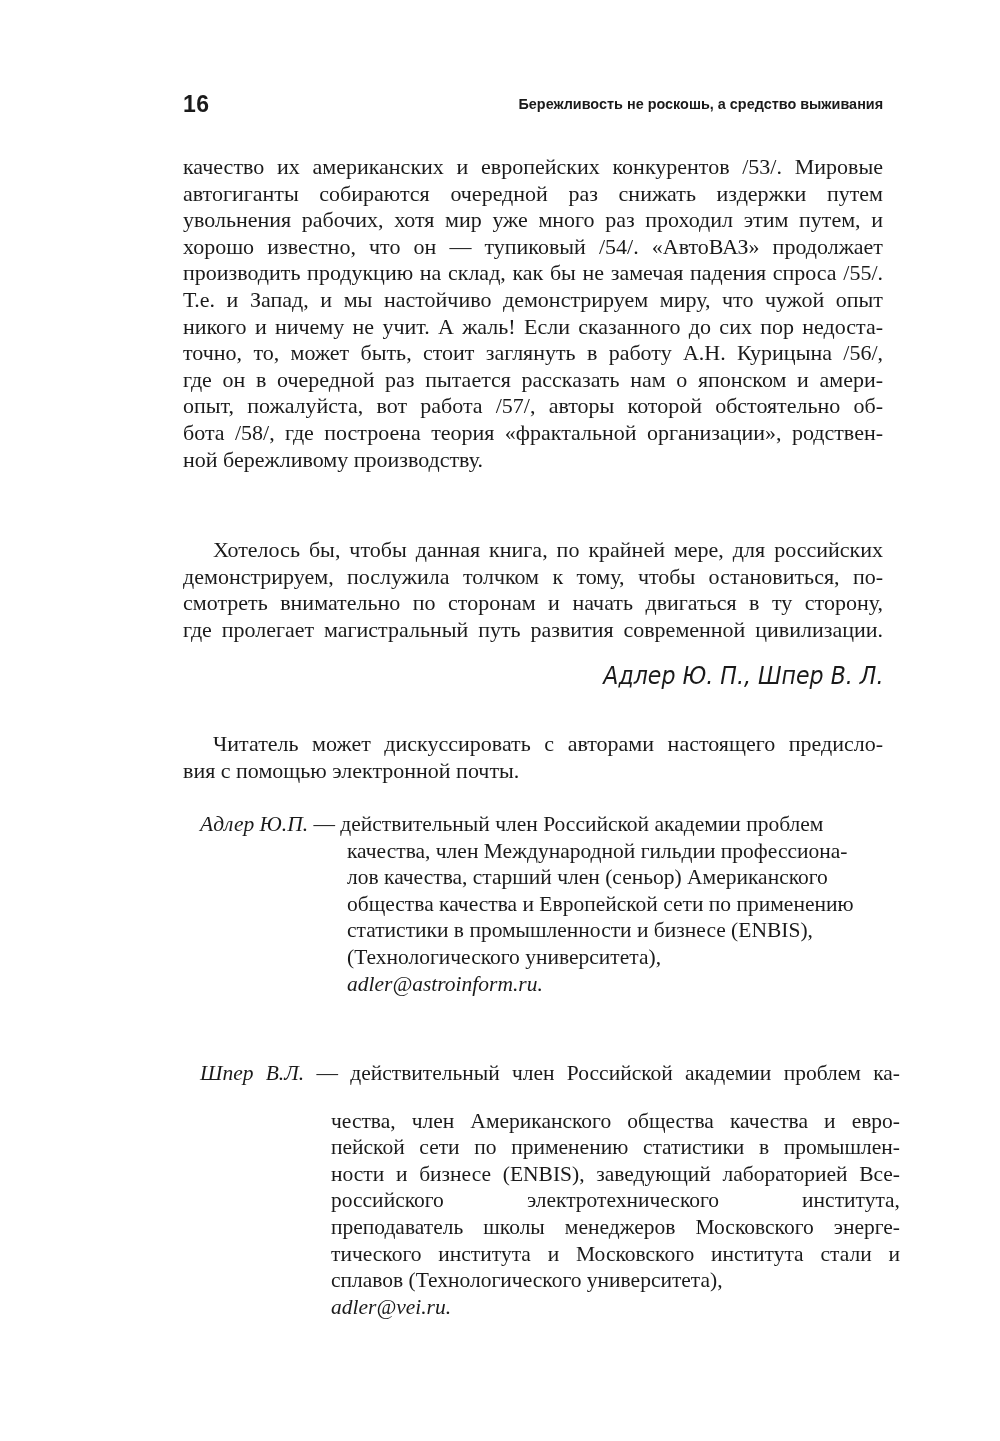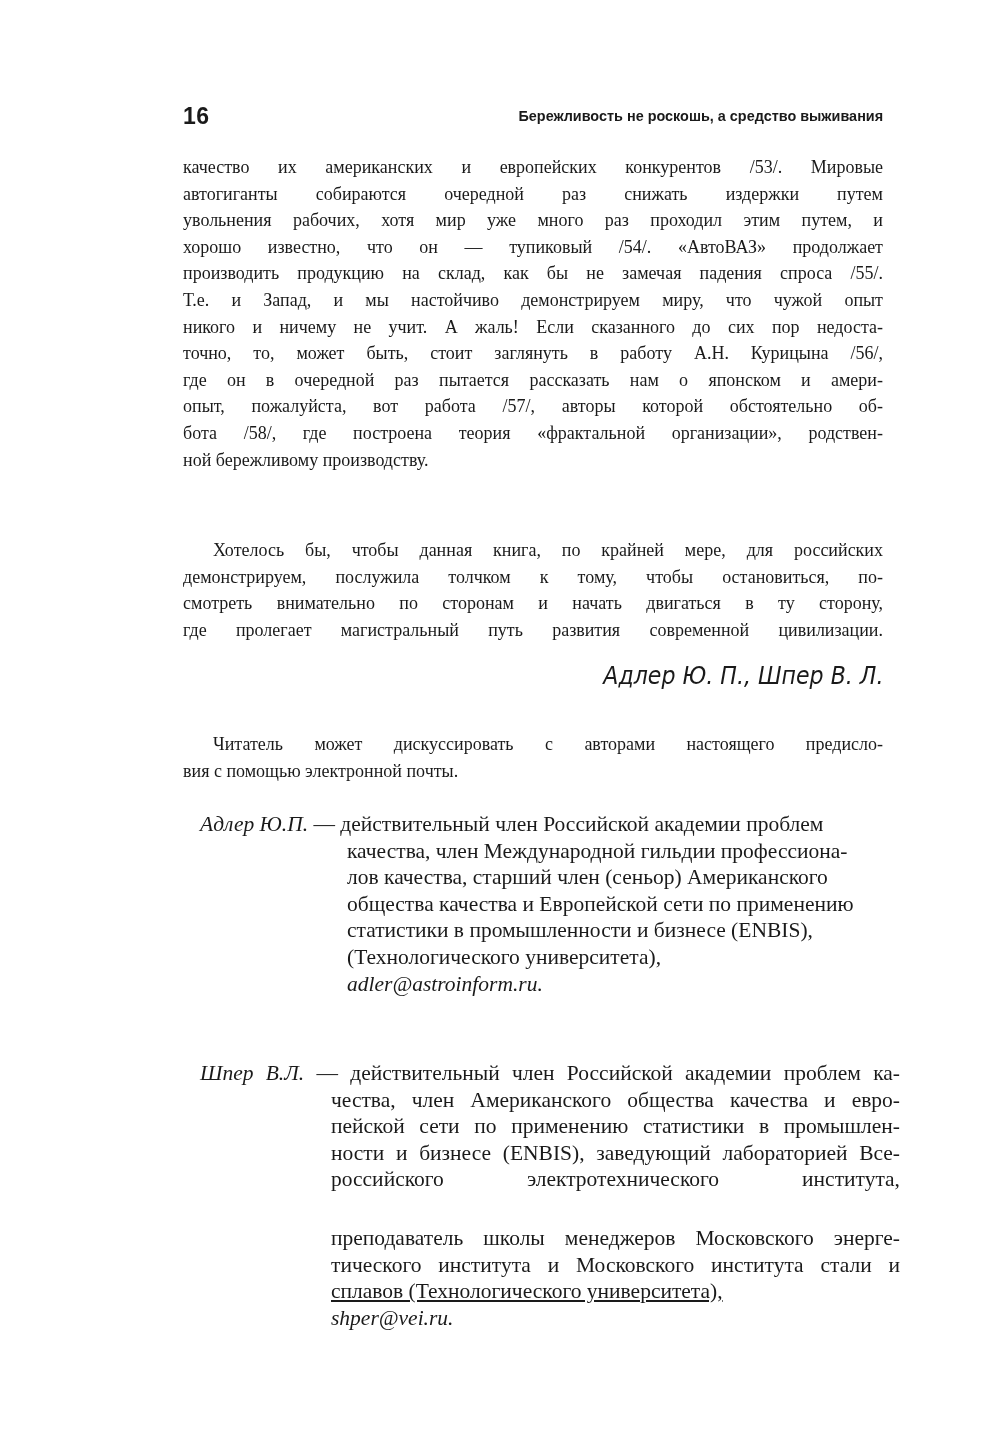--- a/index.html
+++ b/index.html
@@ -11,21 +11,21 @@
       width: 1000px;
       height: 1441px;
       position: relative;
       overflow: hidden;
       color: #1a1a1a;
       font-family: "Liberation Serif", "DejaVu Serif", serif;
     }
     .running-head {
       position: absolute;
       left: 183px;
-      top: 100px;
+      top: 88px;
       width: 700px;
       height: 32px;
       font-family: "Liberation Sans", "DejaVu Sans", sans-serif;
       font-weight: bold;
     }
     .page-number {
       position: absolute;
       left: 0;
       top: 0;
       font-size: 23px;
@@ -38,21 +38,21 @@
       top: 4px;
       font-size: 15.5px;
       line-height: 24px;
       transform: scaleX(0.93);
       transform-origin: right center;
     }
     .text-block {
       position: absolute;
       left: 183px;
       width: 700px;
-      font-size: 18px;
+      font-size: 22px;
     }
     .line {
       display: block;
       height: 26.6px;
       line-height: 26.6px;
       white-space: nowrap;
       text-align: justify;
       text-align-last: justify;
     }
     .line.last {
@@ -134,21 +134,21 @@
   <span class="line last">качества, член Международной гильдии профессиона-</span>
   <span class="line last">лов качества, старший член (сеньор) Американского</span>
   <span class="line last">общества качества и Европейской сети по применению</span>
   <span class="line last">статистики в промышленности и бизнесе (ENBIS),</span>
   <span class="line last">(Технологического университета),</span>
   <span class="line last bio-email">adler@astroinform.ru.</span>
 </div>
 
 <div class="bio" style="top:1060px;">
   <span class="line first-line"><span class="bio-name">Шпер В.Л.</span><span> — </span><span>действительный член Российской академии проблем ка-</span></span>
-  <span class="line" style="padding-left:131px;">чества, член Американского общества качества и евро-</span>
+  <span class="line" style="padding-left:131px;margin-top:21px;">чества, член Американского общества качества и евро-</span>
   <span class="line" style="padding-left:131px;">пейской сети по применению статистики в промышлен-</span>
   <span class="line" style="padding-left:131px;">ности и бизнесе (ENBIS), заведующий лабораторией Все-</span>
   <span class="line" style="padding-left:131px;">российского электротехнического института,</span>
-  <span class="line" style="padding-left:131px;margin-top:32px;">преподаватель школы менеджеров Московского энерге-</span>
+  <span class="line" style="padding-left:131px;">преподаватель школы менеджеров Московского энерге-</span>
   <span class="line" style="padding-left:131px;">тического института и Московского института стали и</span>
-  <span class="line last" style="padding-left:131px;text-decoration:underline;">сплавов (Технологического университета),</span>
-  <span class="line last bio-email" style="padding-left:131px;">shper@vei.ru.</span>
+  <span class="line last" style="padding-left:131px;">сплавов (Технологического университета),</span>
+  <span class="line last bio-email" style="padding-left:131px;">adler@vei.ru.</span>
 </div>
 
 </body></html>

